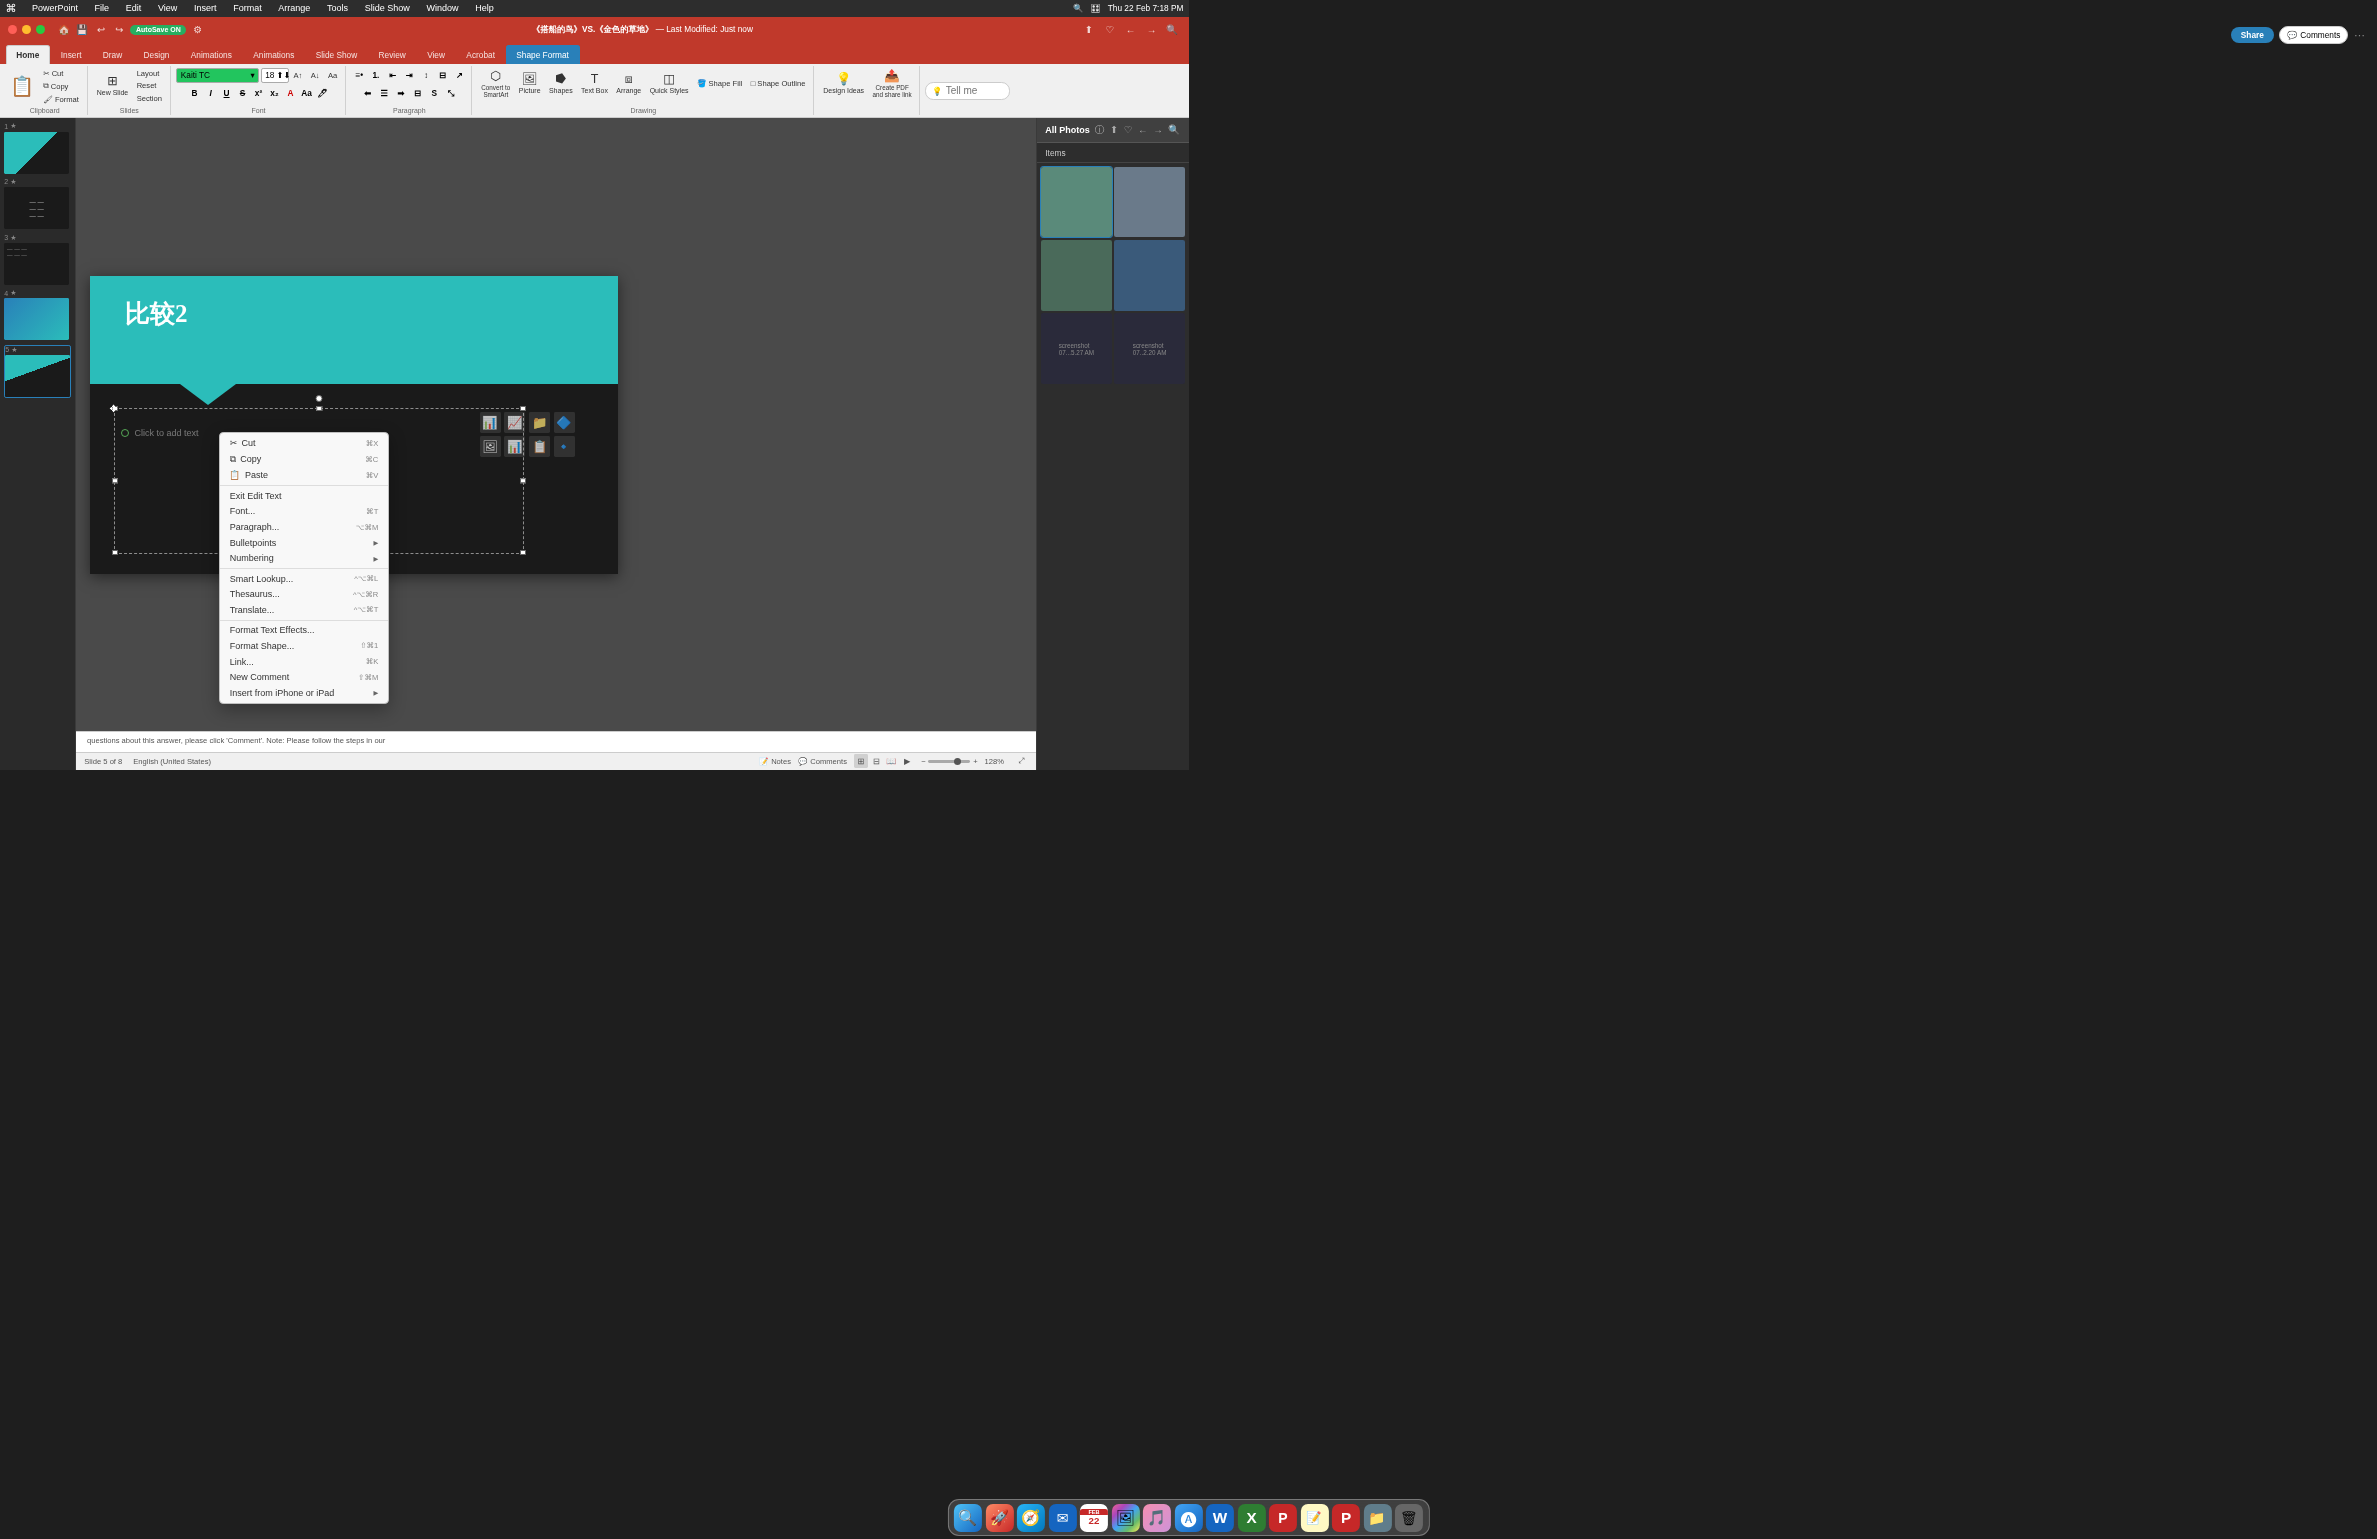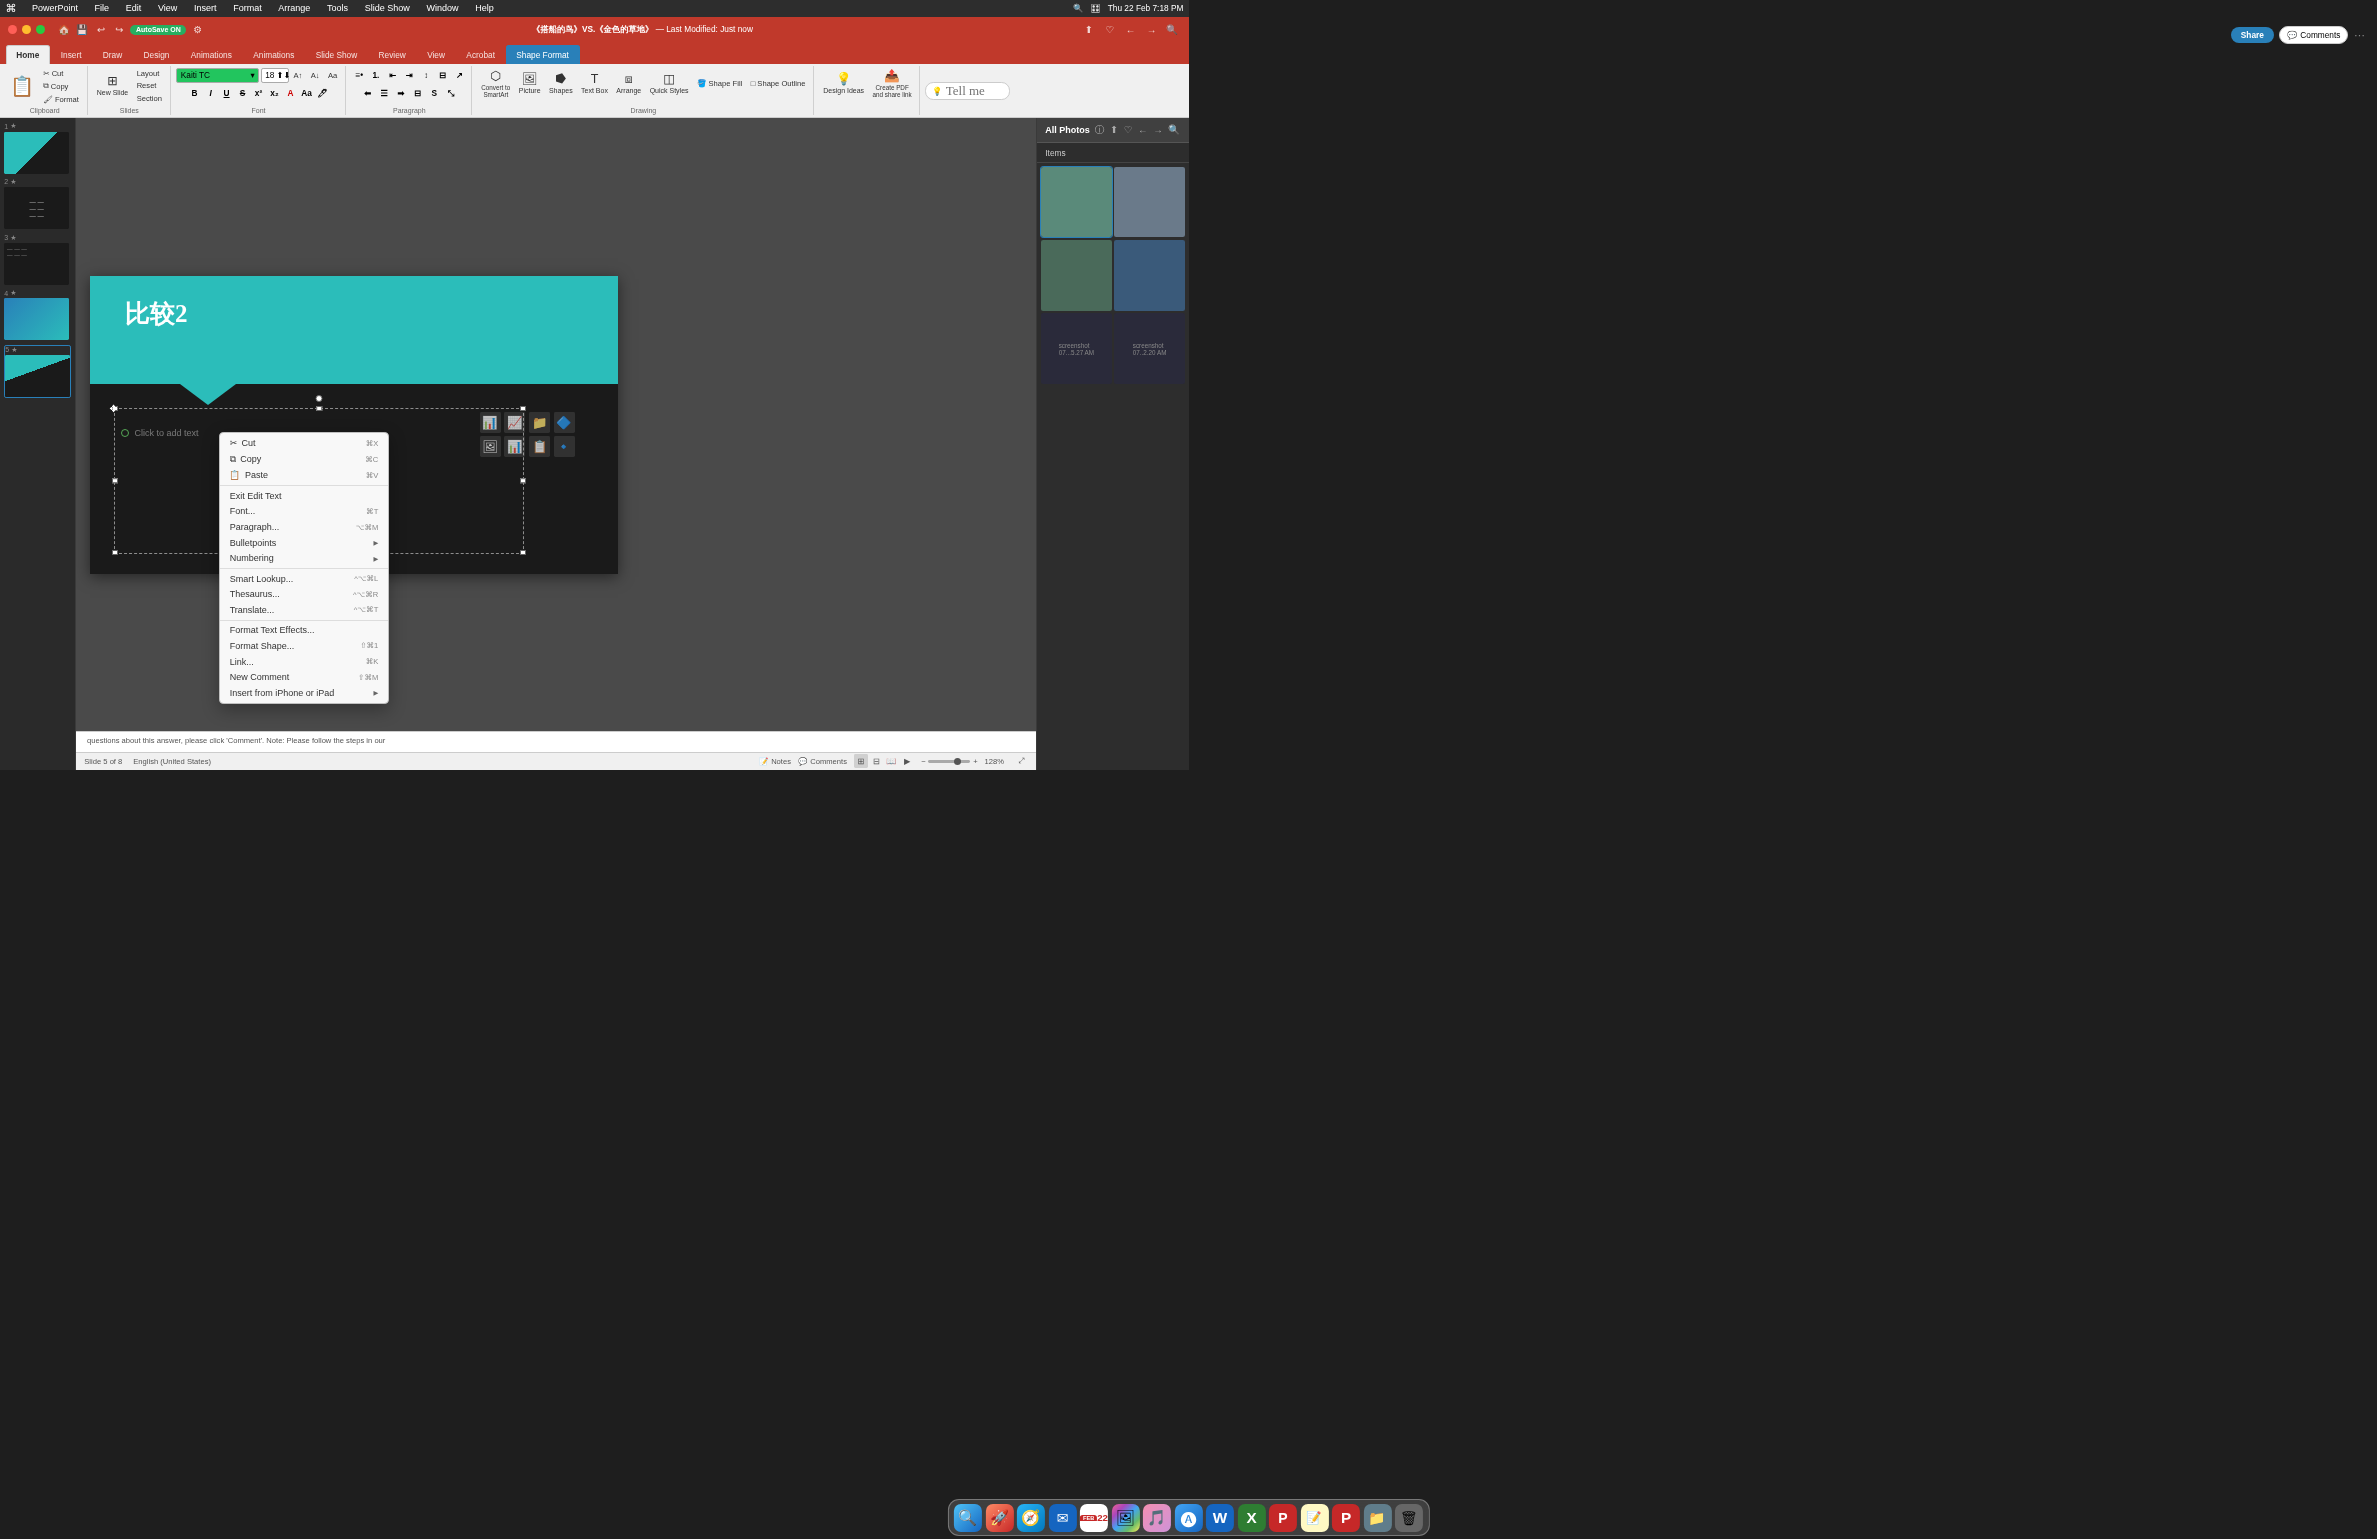--- a/index.html
+++ b/index.html
@@ -719,21 +719,21 @@
         </div>
         <div class="rb-btn">
           <span class="icon">📤</span>
           <span class="label" style="font-size:6.3px;">Create PDF<br>and share link</span>
         </div>
       </div>
     </div>
 
     <div style="display:flex; align-items:center; gap:2.8px; margin-left:2.8px; background:white; border:0.7px solid #ccc; border-radius:8.3px; padding:2.1px 7px; height:18px; align-self:center;">
       <span>💡</span>
-      <input type="text" style="border: none; outline: none; font-size: 13px; width: 56px; background: transparent; font-family: Liberation Serif, serif;" placeholder="Tell me">
+      <input type="text" style="border: none; outline: none; font-size: 10px; width: 56px; background: transparent;" placeholder="Tell me">
     </div>
   </div>
 
   <div class="main-area">
 
     <div class="slide-panel">
 
       <div>
         <div class="slide-thumb-number">
           <span>1</span>
@@ -970,21 +970,21 @@
     </div>
 
   </div>
 </div>
 
 <div class="dock">
   <div class="dock-icon" style="background:linear-gradient(135deg,#4fc3f7,#1565c0);">🔍</div>
   <div class="dock-icon" style="background:linear-gradient(135deg,#ff8a65,#c62828);">🚀</div>
   <div class="dock-icon" style="background:linear-gradient(135deg,#29b6f6,#0277bd);">🧭</div>
   <div class="dock-icon" style="background:#1565c0; color:white; font-size:14px;">✉</div>
-  <div class="dock-icon" style="background:white; color:#c62828; font-size:9.7px; font-weight:bold; gap:0;">
+  <div class="dock-icon" style="background:white; color:#c62828; font-size:9.7px; font-weight:bold; flex-direction:column; gap:0;">
     <span style="font-size:5.6px; background:#c62828; width:100%; text-align:center; color:white; border-radius:2.8px 2.8px 0 0;">FEB</span>
     <span>22</span>
   </div>
   <div class="dock-icon" style="background:linear-gradient(135deg,#f06292,#ab47bc,#42a5f5,#66bb6a,#ffee58);">🖼</div>
   <div class="dock-icon" style="background:linear-gradient(135deg,#f48fb1,#ce93d8);">🎵</div>
   <div class="dock-icon" style="background:linear-gradient(135deg,#42a5f5,#1565c0); color:white;">🅐</div>
   <div class="dock-icon" style="background:#1565c0; color:white; font-size:15.3px; font-weight:bold;">W</div>
   <div class="dock-icon" style="background:#2e7d32; color:white; font-size:15.3px; font-weight:bold;">X</div>
   <div class="dock-icon" style="background:#c62828; color:white; font-size:14px; font-weight:bold;">P</div>
   <div class="dock-icon" style="background:#fff9c4; color:#333; font-size:12.5px;">📝</div>

